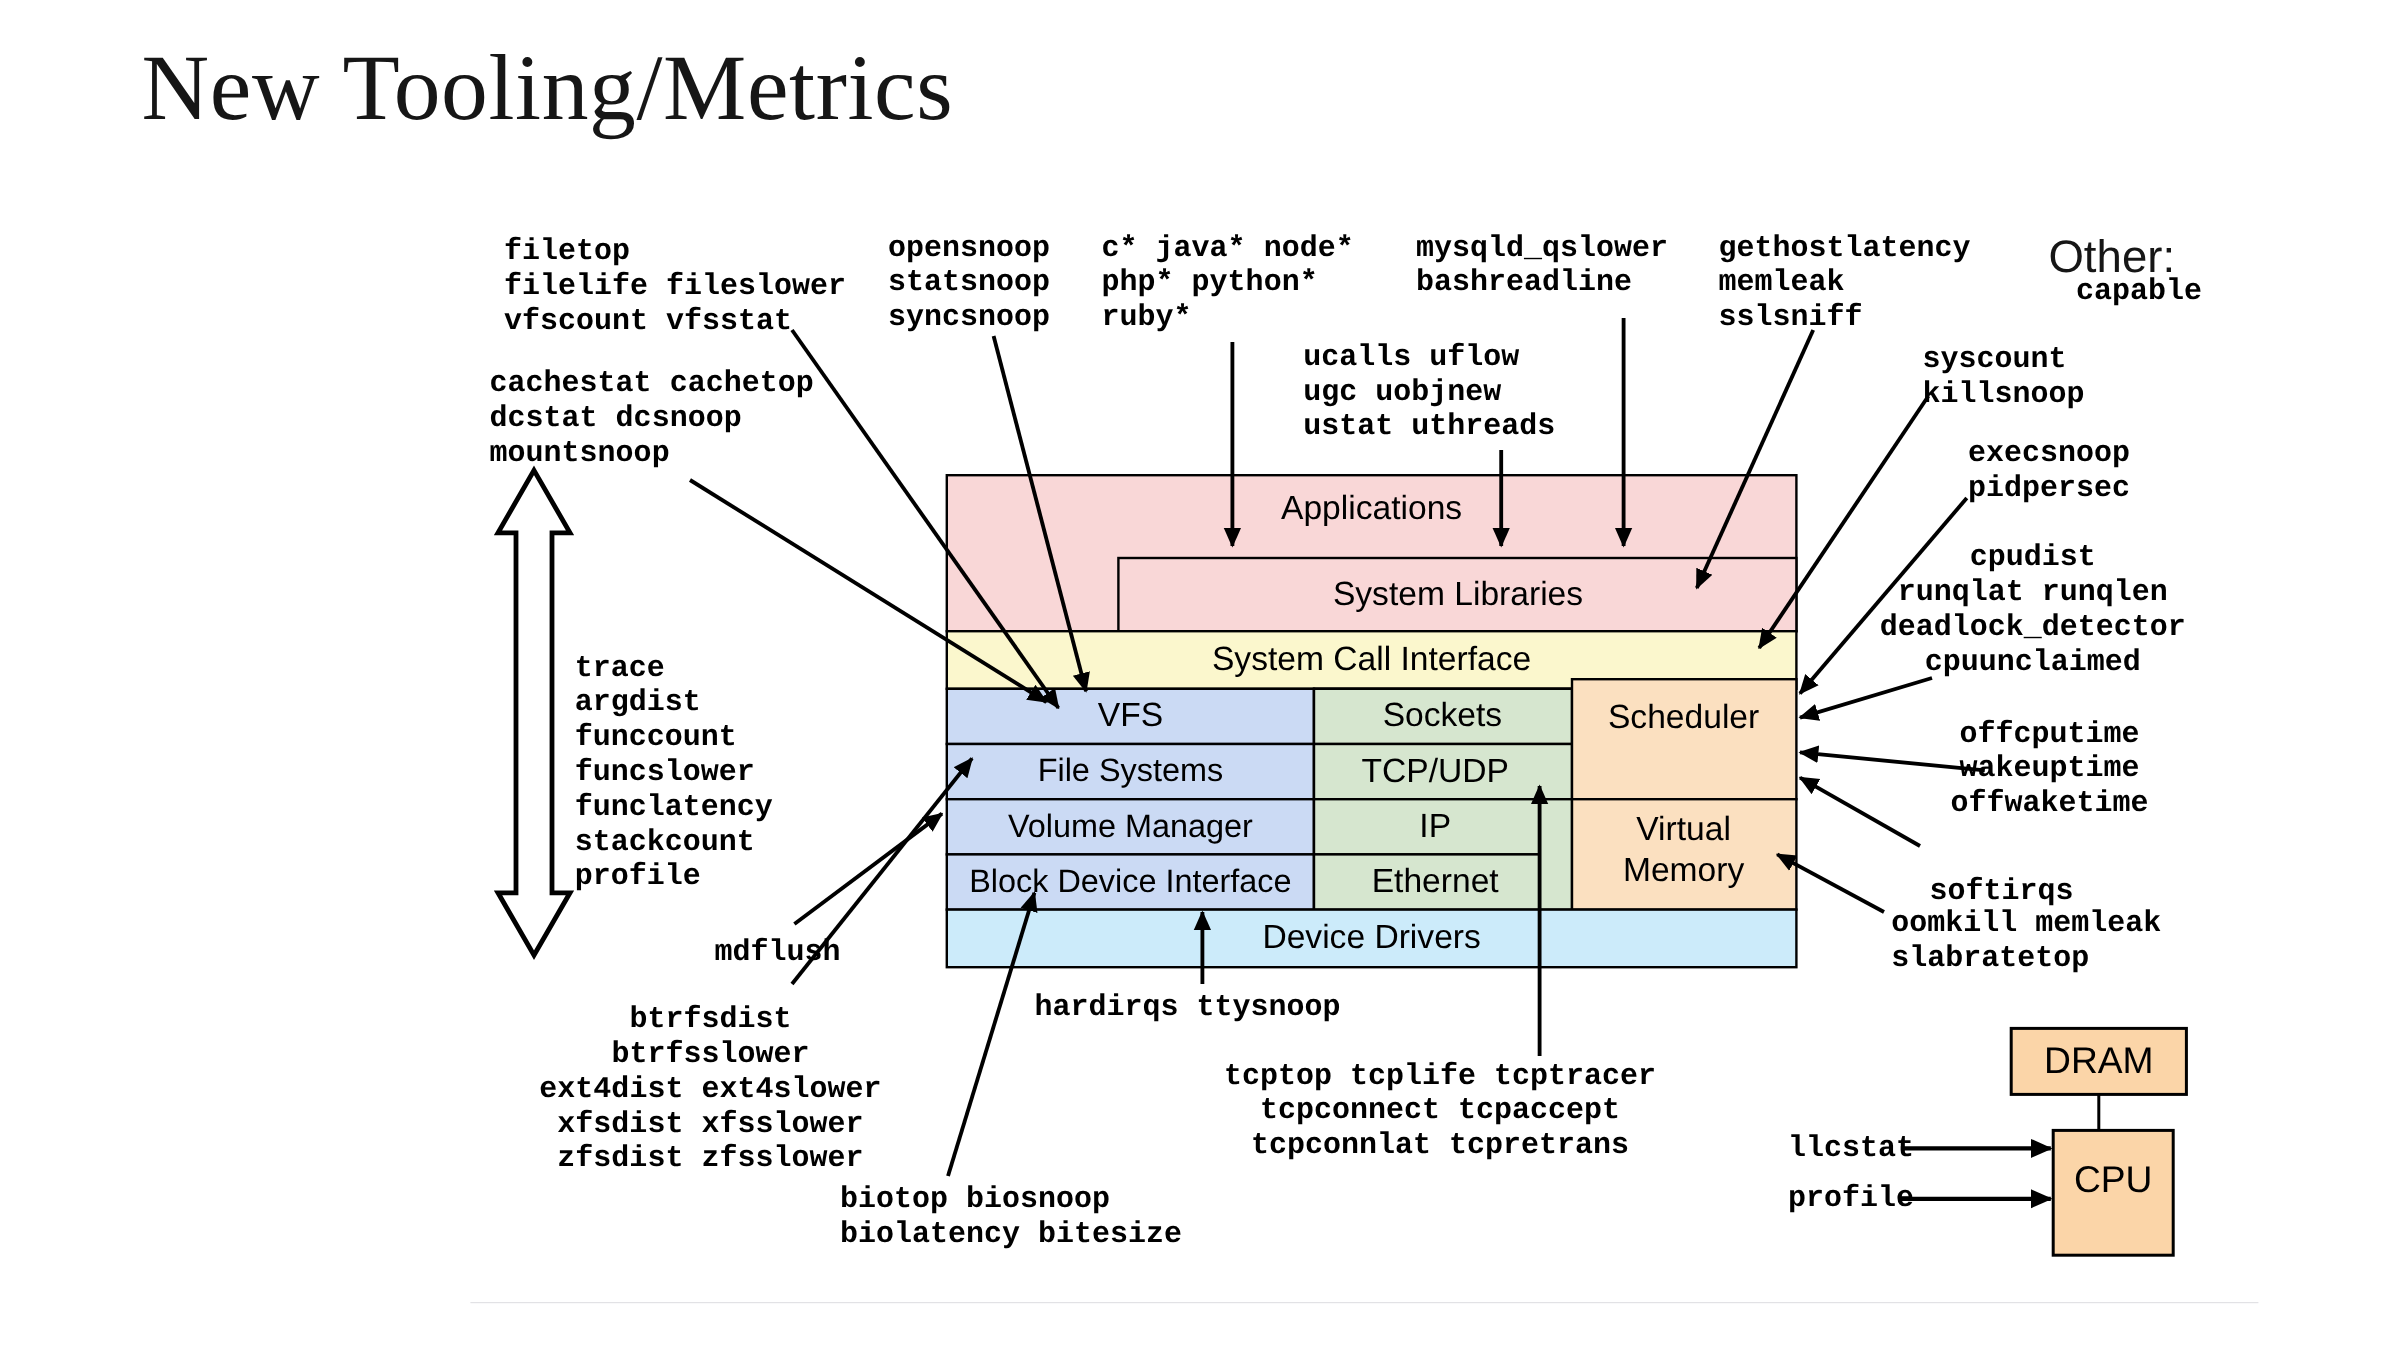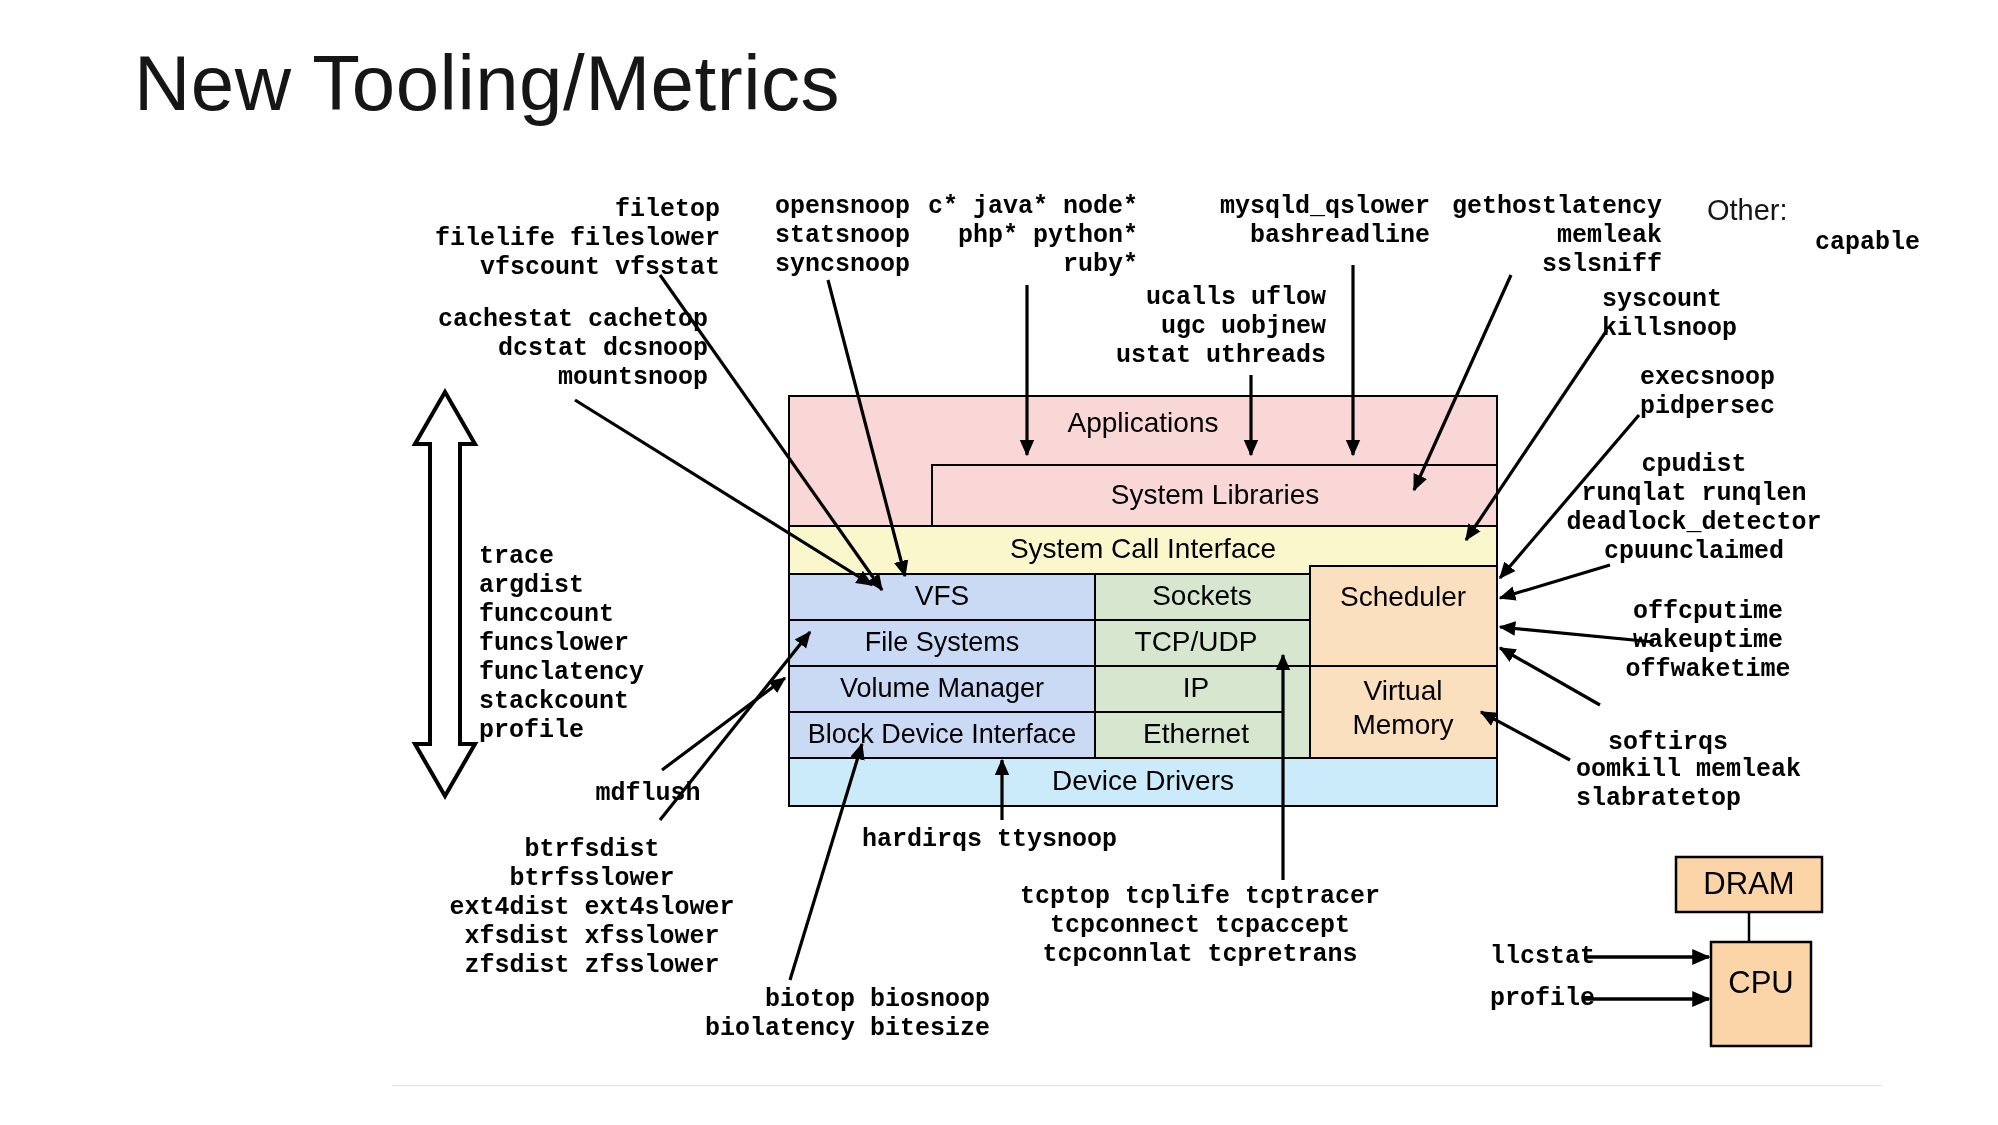--- a/index.html
+++ b/index.html
@@ -1,50 +1,49 @@
 <!DOCTYPE html>
 <html><head>
 <meta charset="utf-8">
 <style>
   html,body{margin:0;padding:0;background:#ffffff;}
   body{width:1998px;height:1125px;overflow:hidden;
        font-family:"Liberation Sans",sans-serif;}
   #slide{position:relative;width:1998px;height:1125px;background:#fff;}
 
   .title{
-    position:absolute;left:118px;top:38px;
-    font-family:Liberation Sans, sans-serif;
+    position:absolute;left:118px;top:28px;
+    font-family:Liberation Serif, serif;
     font-weight:300;
     font-size:78px;
     letter-spacing:0.5px;
     color:#161616;
     white-space:nowrap;
-    margin-left:16px;
   }
 
   svg.board{position:absolute;left:0;top:0;width:1998px;height:1125px;}
 
   
   .mono{
     position:absolute;
     font-family:"Liberation Mono","DejaVu Sans Mono",monospace;
     font-weight:bold;
     font-size:25px;
     line-height:29px;
     color:#000;
     white-space:pre;
   }
-  .mono.c{text-align:right;}
+  .mono.c{text-align:left;}
   .mono.r{text-align:center;}
   .mono.l{text-align:left;}
 
   .otherhdr{
     position:absolute;
     font-family:"Liberation Sans",sans-serif;
-    font-size:29px;
+    font-size:38px;
     color:#161616;
     white-space:nowrap;
   }
 
   .footer{
     position:absolute;left:1379px;top:1048px;
     font-family:"Liberation Sans",sans-serif;
     font-size:27px;
     color:#b8b8bd;
     white-space:nowrap;

